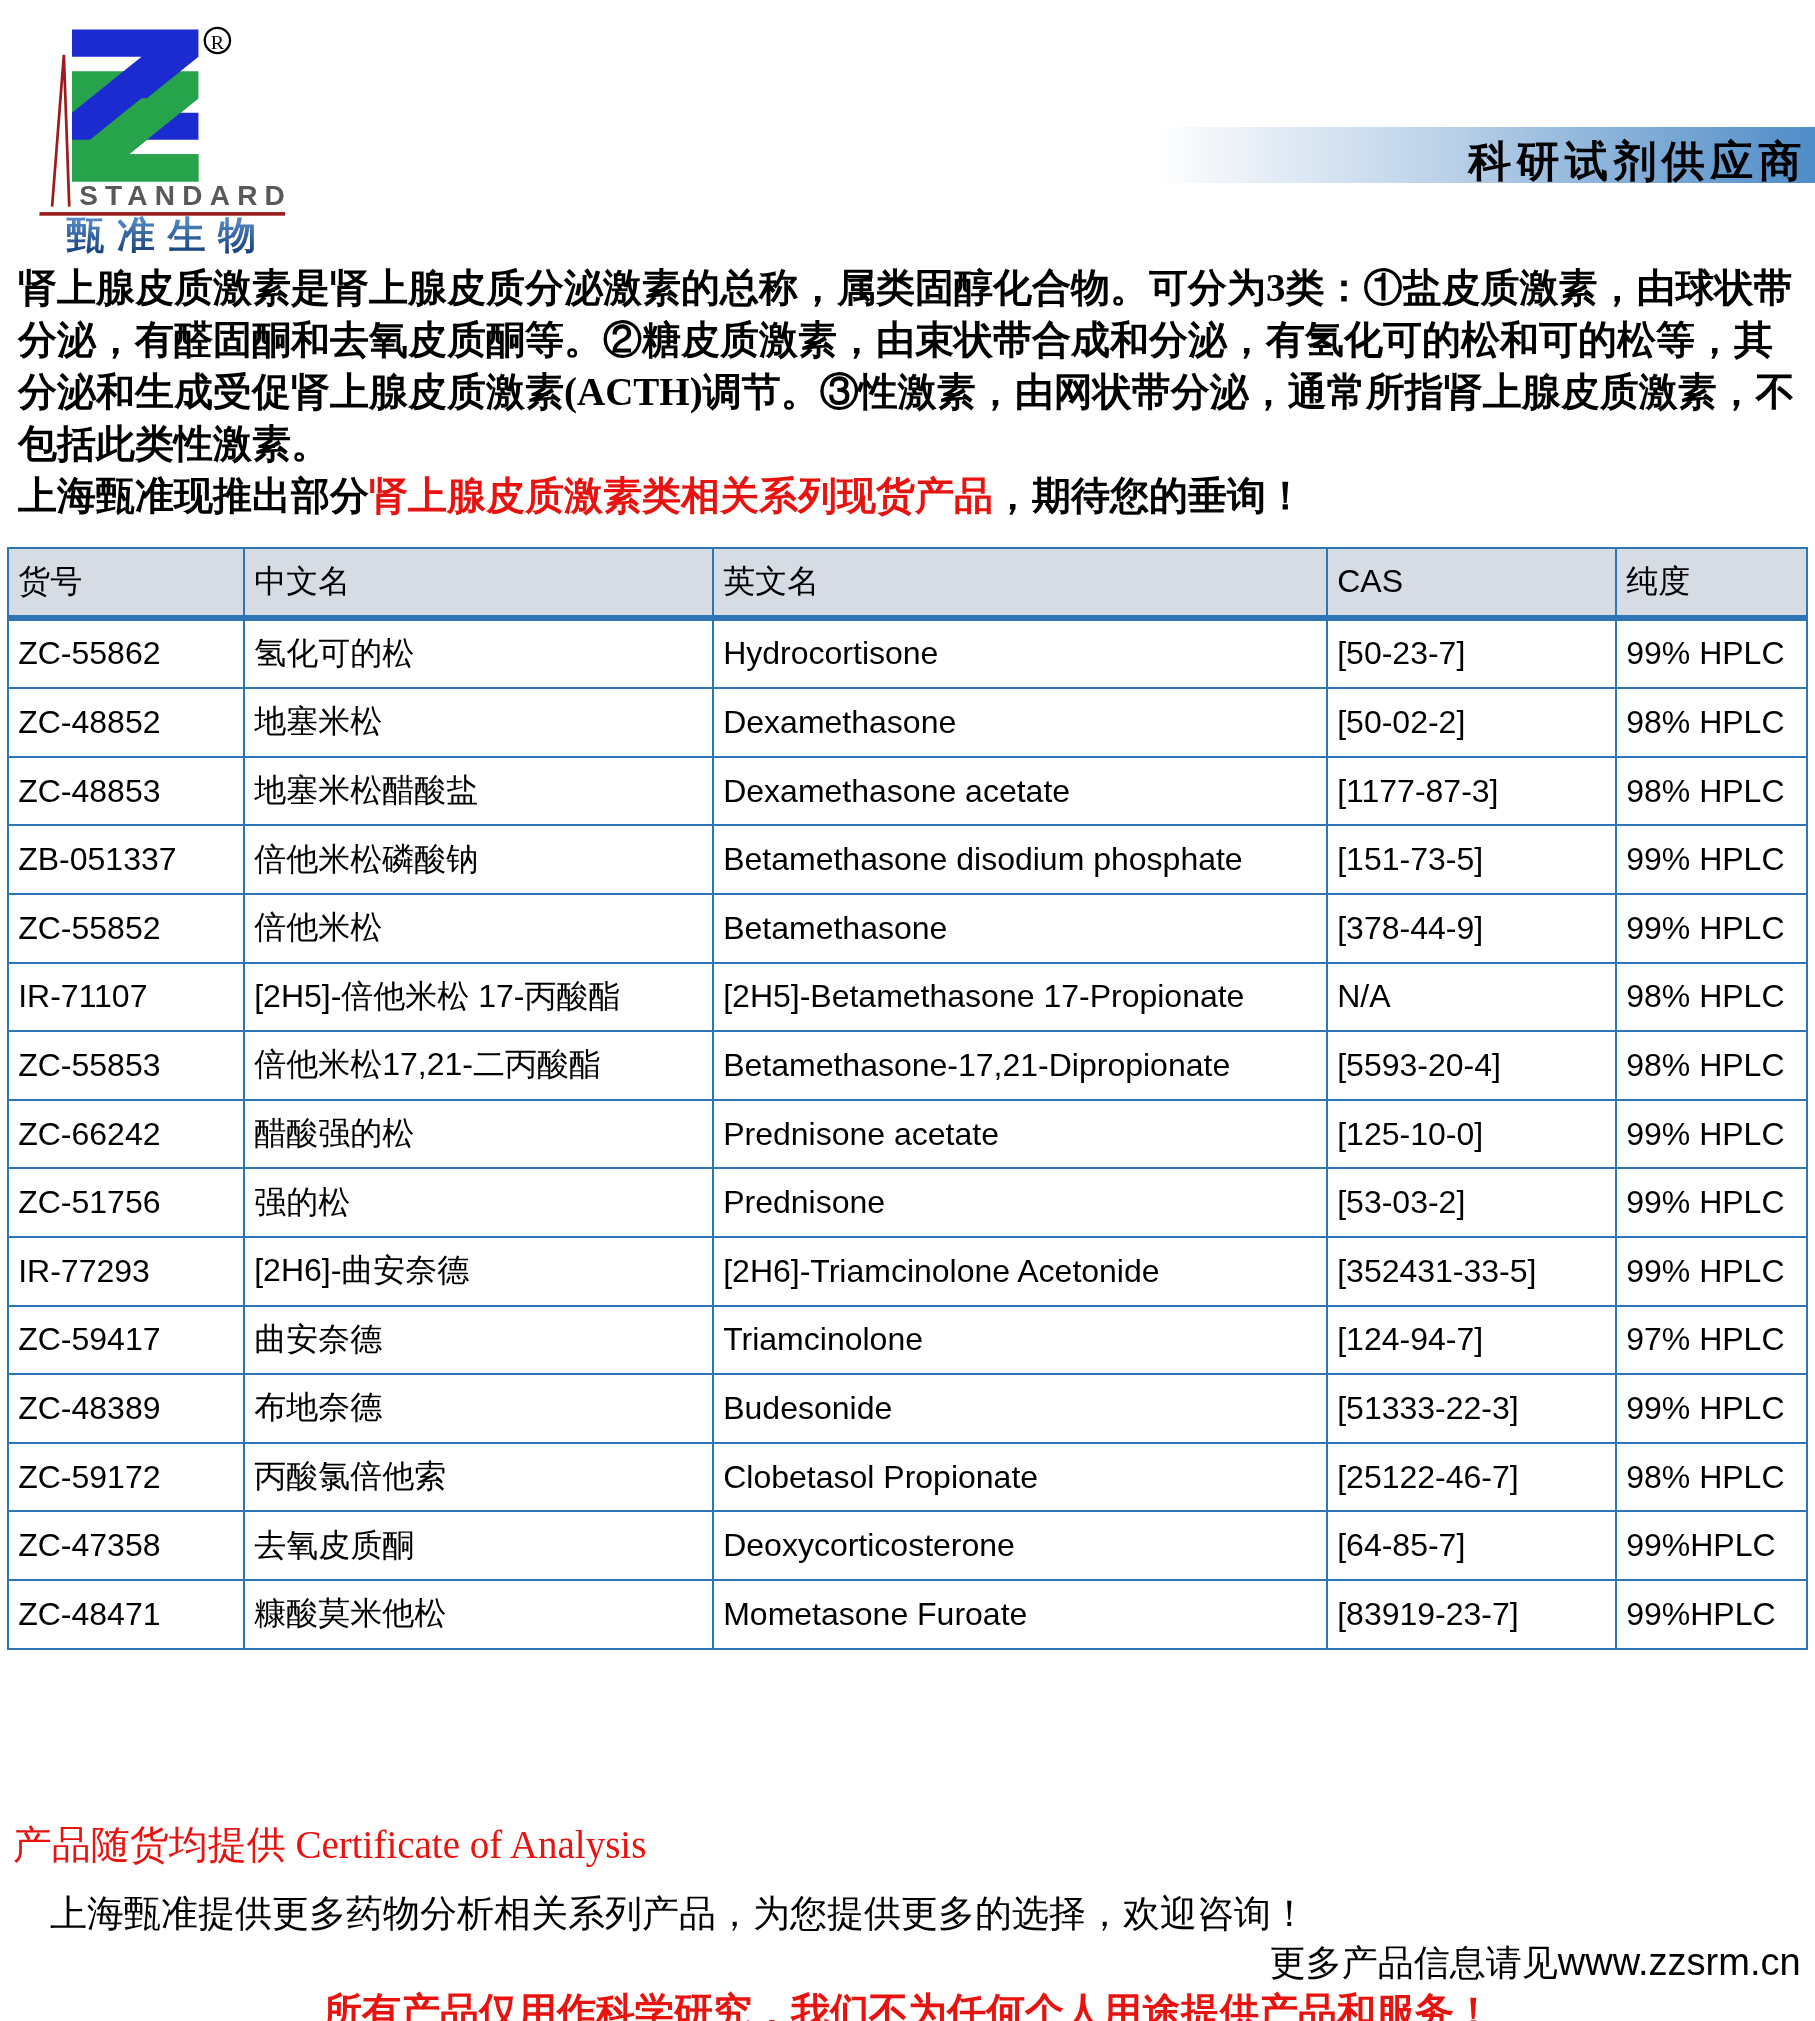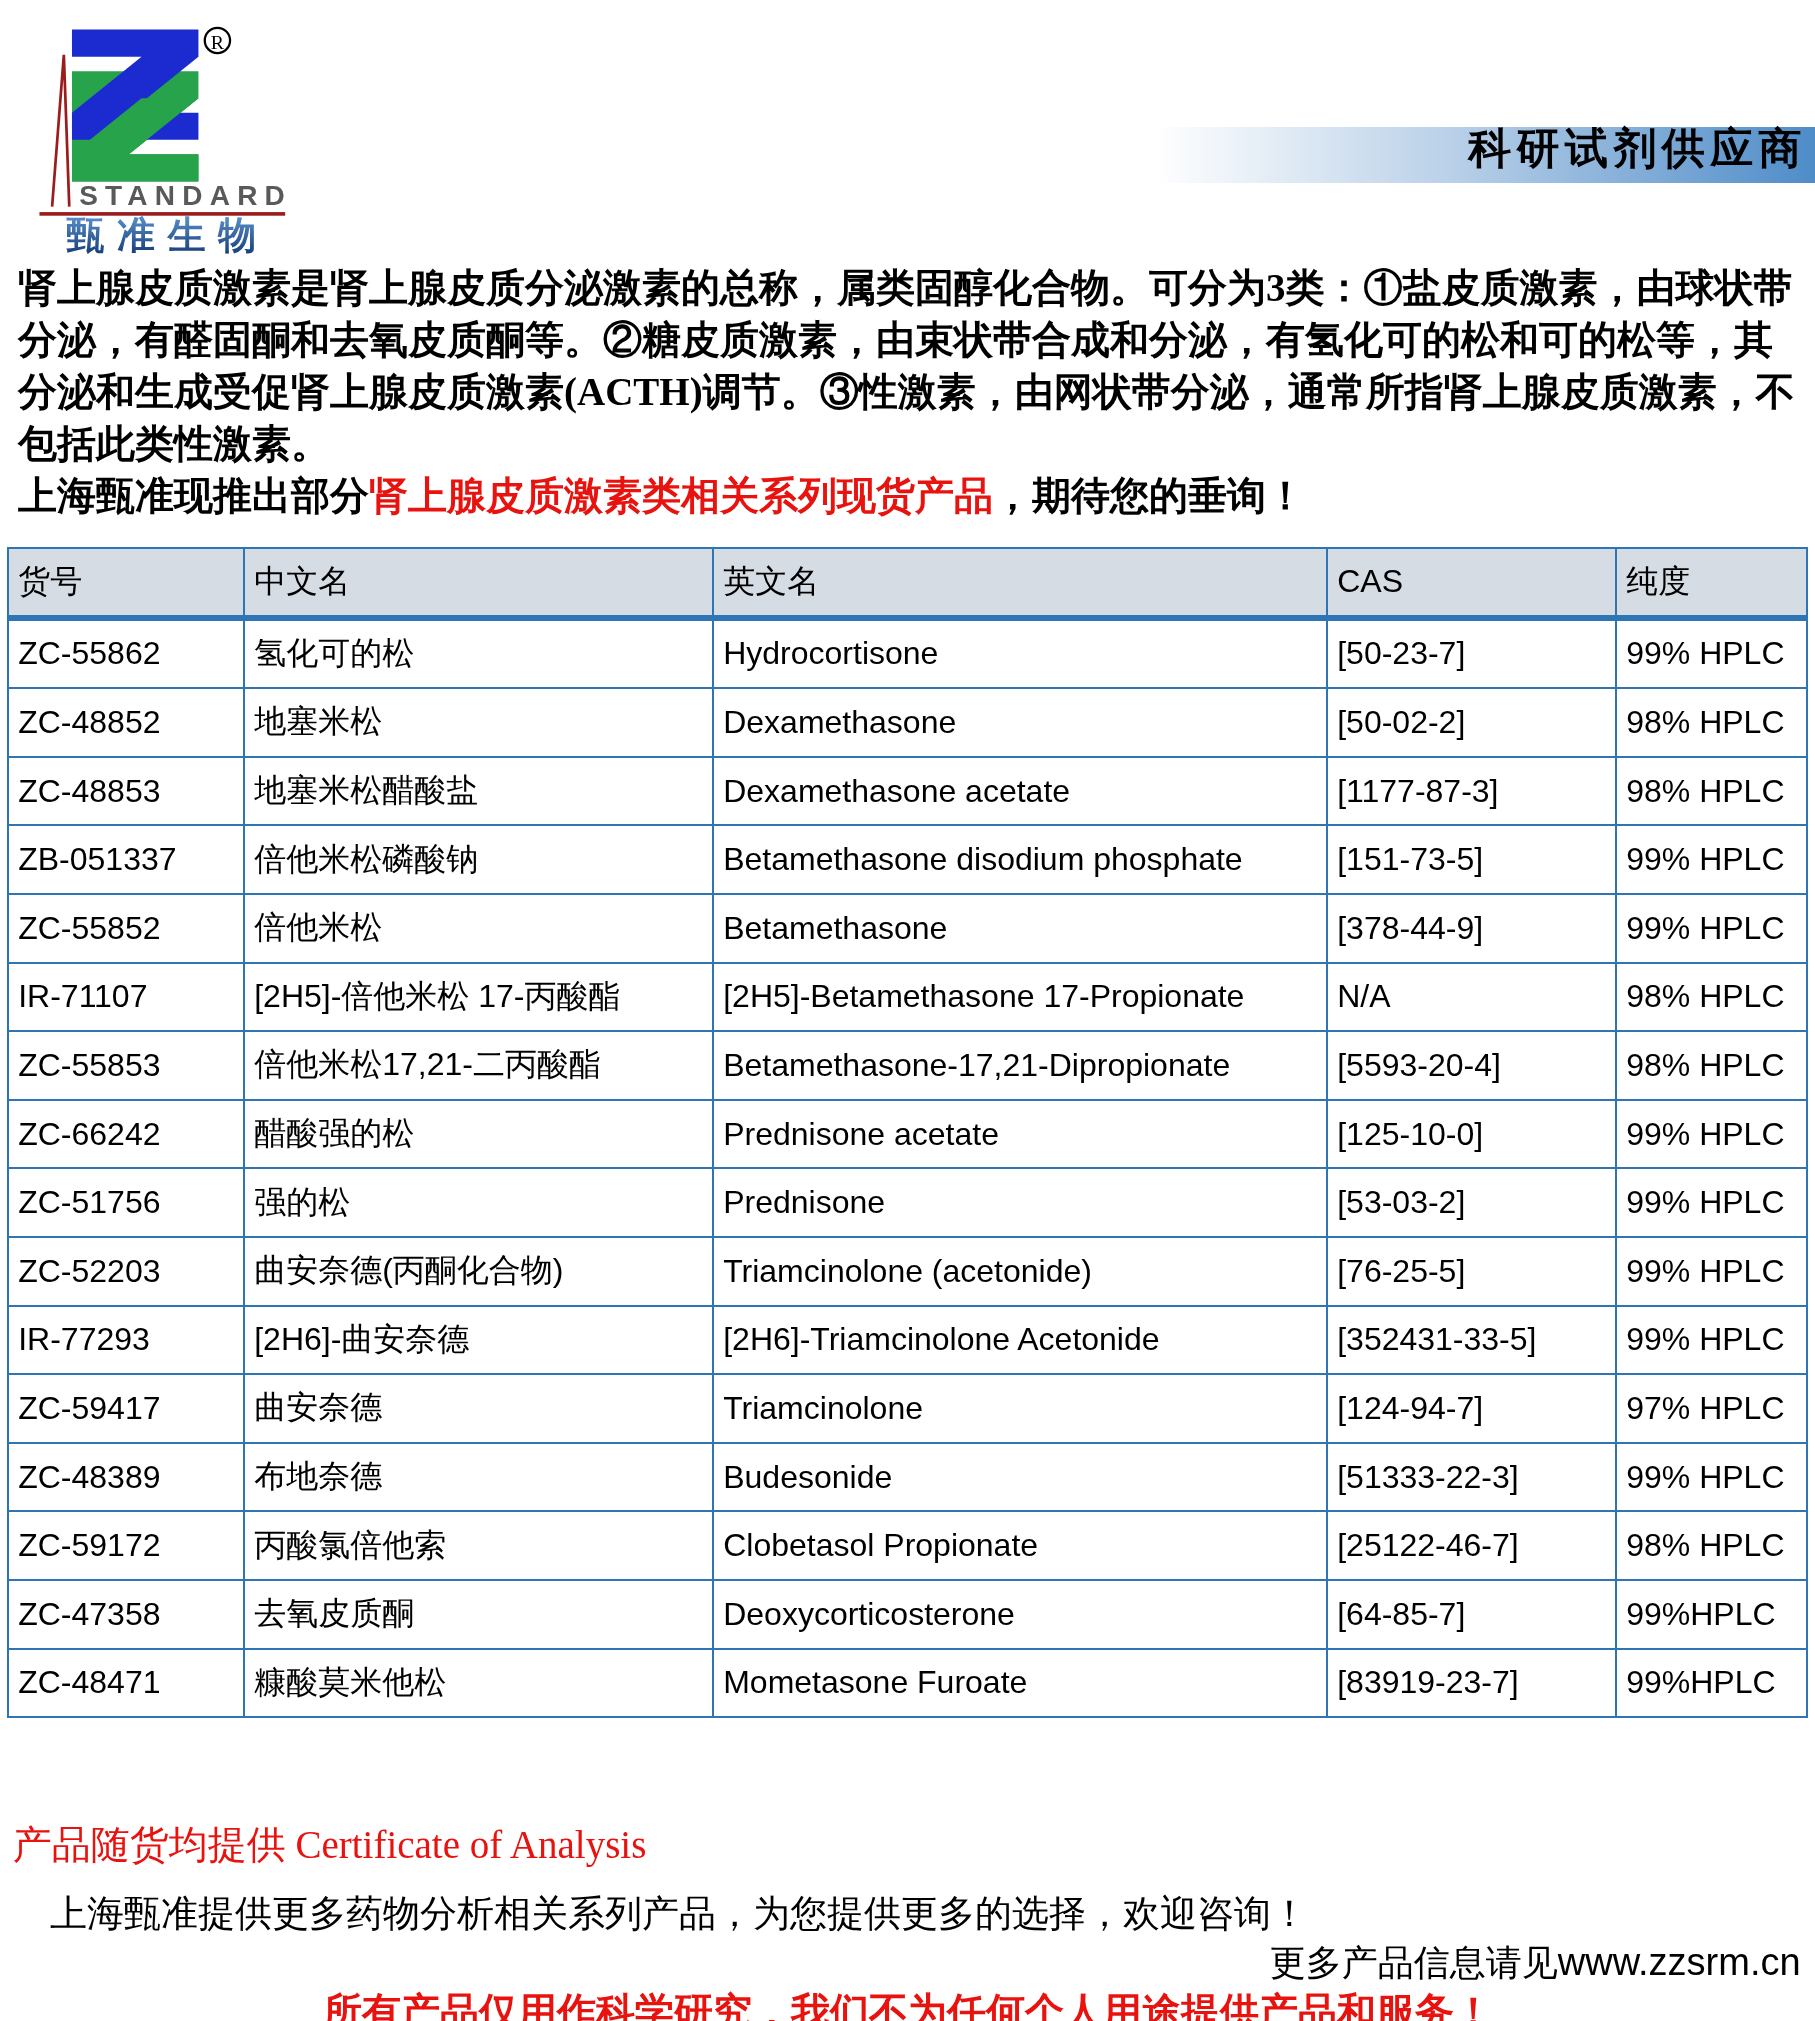--- a/index.html
+++ b/index.html
@@ -5,21 +5,21 @@
   html,body{margin:0;padding:0;background:#ffffff;}
   .page{position:relative;width:1816px;height:2022px;background:#ffffff;overflow:hidden;
         font-family:"Liberation Serif",serif;color:#000;}
 
   
   .logo{position:absolute;left:25px;top:12.7px;width:271px;height:241px;}
 
   
   .banner{position:absolute;left:1009px;top:127px;width:807px;height:56px;
           background:linear-gradient(90deg,#ffffff 0%,#ffffff 18%,#b9d0e8 55%,#4e8cc8 100%);
-          display:flex;align-items:flex-start;justify-content:flex-end;}
+          display:flex;align-items:flex-end;justify-content:flex-end;}
   .banner span{font-family:"Liberation Serif",serif;font-weight:bold;font-size:43px;
                letter-spacing:5.4px;color:#000;padding-right:9px;line-height:1;}
 
   
   .intro{position:absolute;left:18px;top:262px;width:1784px;}
   .intro p{margin:0;font-size:39px;line-height:52px;font-weight:bold;
            font-family:"Liberation Serif",serif;}
   .promo{margin-top:0.9px;}
   .red{color:#e8120e;}
 
@@ -167,27 +167,20 @@
           <td>99% HPLC</td>
         </tr>
         <tr>
           <td>ZC-51756</td>
           <td>强的松</td>
           <td>Prednisone</td>
           <td>[53-03-2]</td>
           <td>99% HPLC</td>
         </tr>
         <tr>
-          <td>ZC-52203</td>
-          <td>曲安奈德(丙酮化合物)</td>
-          <td>Triamcinolone (acetonide)</td>
-          <td>[76-25-5]</td>
-          <td>99% HPLC</td>
-        </tr>
-        <tr>
           <td>IR-77293</td>
           <td>[2H6]-曲安奈德</td>
           <td>[2H6]-Triamcinolone Acetonide</td>
           <td>[352431-33-5]</td>
           <td>99% HPLC</td>
         </tr>
         <tr>
           <td>ZC-59417</td>
           <td>曲安奈德</td>
           <td>Triamcinolone</td>

